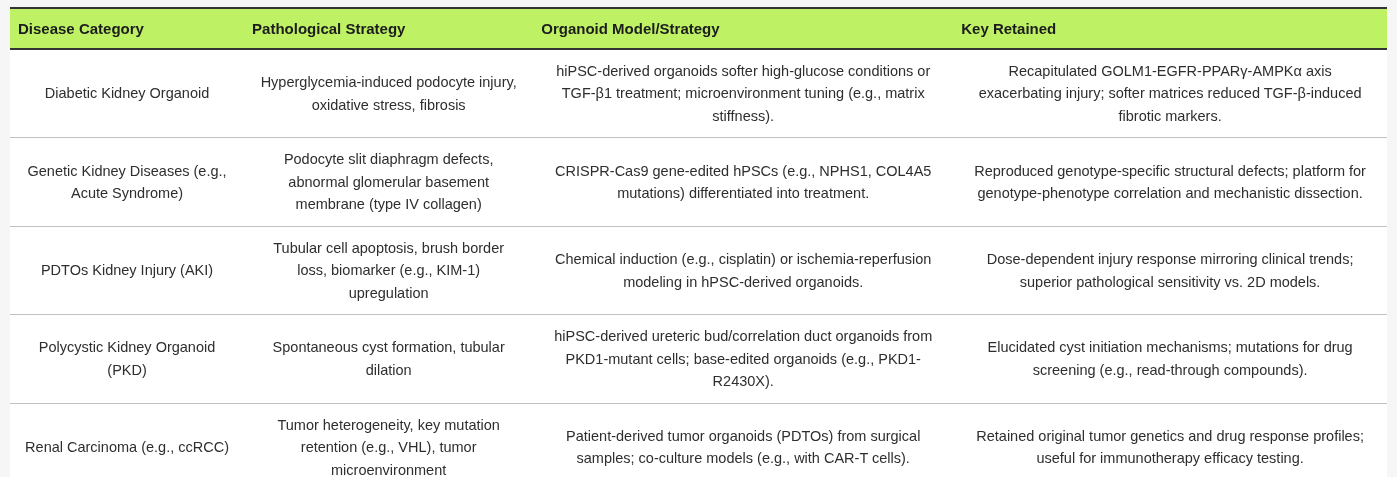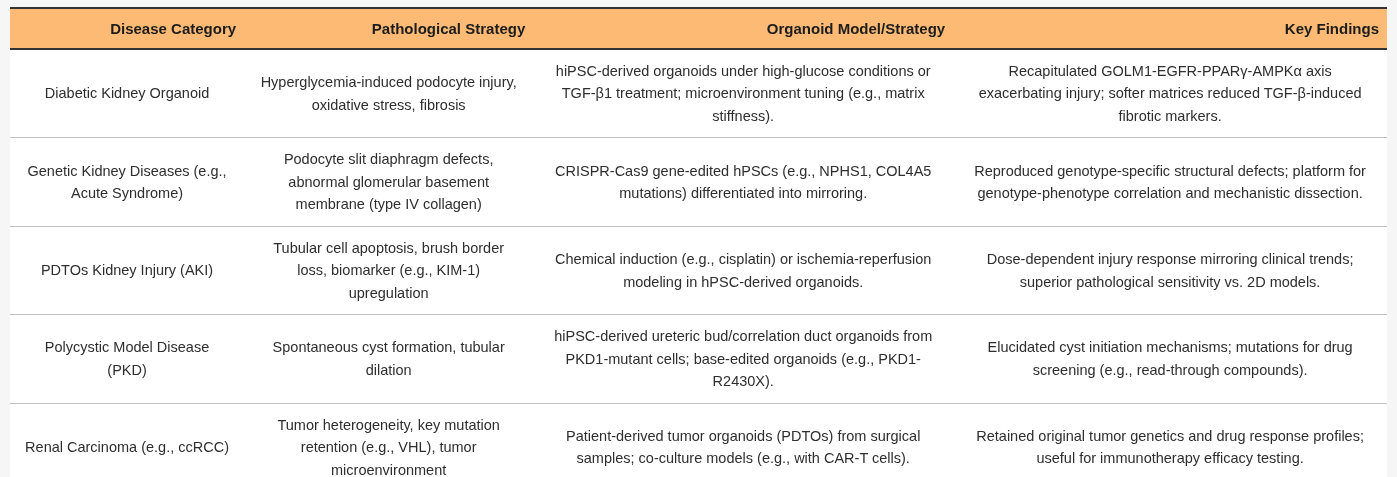--- a/index.html
+++ b/index.html
@@ -29,22 +29,22 @@
   col.c1 { width: 17%; }
   col.c2 { width: 21%; }
   col.c3 { width: 30.5%; }
   col.c4 { width: 31.5%; }
   thead th {
     border-bottom: 2px solid #333333;
     font-weight: bold;
     font-size: 15px;
     color: #1c1c1c;
     padding: 11px 8px;
-    text-align: right;
-    background: #fdba74;
+    text-align: left;
+    background: #bef264;
   }
   tbody td {
     border-top: 1px solid #c2c2c2;
     text-align: center;
     vertical-align: middle;
     font-size: 14.5px;
     color: #2e2e2e;
     line-height: 1.55;
     padding: 10px 14px;
     background: #ffffff;
@@ -60,44 +60,44 @@
       <col class="c1">
         <col class="c2">
         <col class="c3">
         <col class="c4">
     </colgroup>
     <thead>
       <tr>
         <th>Disease Category</th>
         <th>Pathological Strategy</th>
         <th>Organoid Model/Strategy</th>
-        <th>Key Findings</th>
+        <th>Key Retained</th>
       </tr>
     </thead>
     <tbody>
       <tr>
         <td>Diabetic Kidney Organoid</td>
         <td>Hyperglycemia-induced podocyte injury, oxidative stress, fibrosis</td>
-        <td>hiPSC-derived organoids under high-glucose conditions or TGF-β1 treatment; microenvironment tuning (e.g., matrix stiffness).</td>
+        <td>hiPSC-derived organoids softer high-glucose conditions or TGF-β1 treatment; microenvironment tuning (e.g., matrix stiffness).</td>
         <td>Recapitulated GOLM1-EGFR-PPARγ-AMPKα axis exacerbating injury; softer matrices reduced TGF-β-induced fibrotic markers.</td>
       </tr>
       <tr>
         <td>Genetic Kidney Diseases (e.g., Acute Syndrome)</td>
         <td>Podocyte slit diaphragm defects, abnormal glomerular basement membrane (type IV collagen)</td>
-        <td>CRISPR-Cas9 gene-edited hPSCs (e.g., NPHS1, COL4A5 mutations) differentiated into mirroring.</td>
+        <td>CRISPR-Cas9 gene-edited hPSCs (e.g., NPHS1, COL4A5 mutations) differentiated into treatment.</td>
         <td>Reproduced genotype-specific structural defects; platform for genotype-phenotype correlation and mechanistic dissection.</td>
       </tr>
       <tr>
         <td>PDTOs Kidney Injury (AKI)</td>
         <td>Tubular cell apoptosis, brush border loss, biomarker (e.g., KIM-1) upregulation</td>
         <td>Chemical induction (e.g., cisplatin) or ischemia-reperfusion modeling in hPSC-derived organoids.</td>
         <td>Dose-dependent injury response mirroring clinical trends; superior pathological sensitivity vs. 2D models.</td>
       </tr>
       <tr>
-        <td>Polycystic Model Disease (PKD)</td>
+        <td>Polycystic Kidney Organoid (PKD)</td>
         <td>Spontaneous cyst formation, tubular dilation</td>
         <td>hiPSC-derived ureteric bud/correlation duct organoids from PKD1-mutant cells; base-edited organoids (e.g., PKD1-R2430X).</td>
         <td>Elucidated cyst initiation mechanisms; mutations for drug screening (e.g., read-through compounds).</td>
       </tr>
       <tr>
         <td>Renal Carcinoma (e.g., ccRCC)</td>
         <td>Tumor heterogeneity, key mutation retention (e.g., VHL), tumor microenvironment</td>
         <td>Patient-derived tumor organoids (PDTOs) from surgical samples; co-culture models (e.g., with CAR-T cells).</td>
         <td>Retained original tumor genetics and drug response profiles; useful for immunotherapy efficacy testing.</td>
       </tr>

